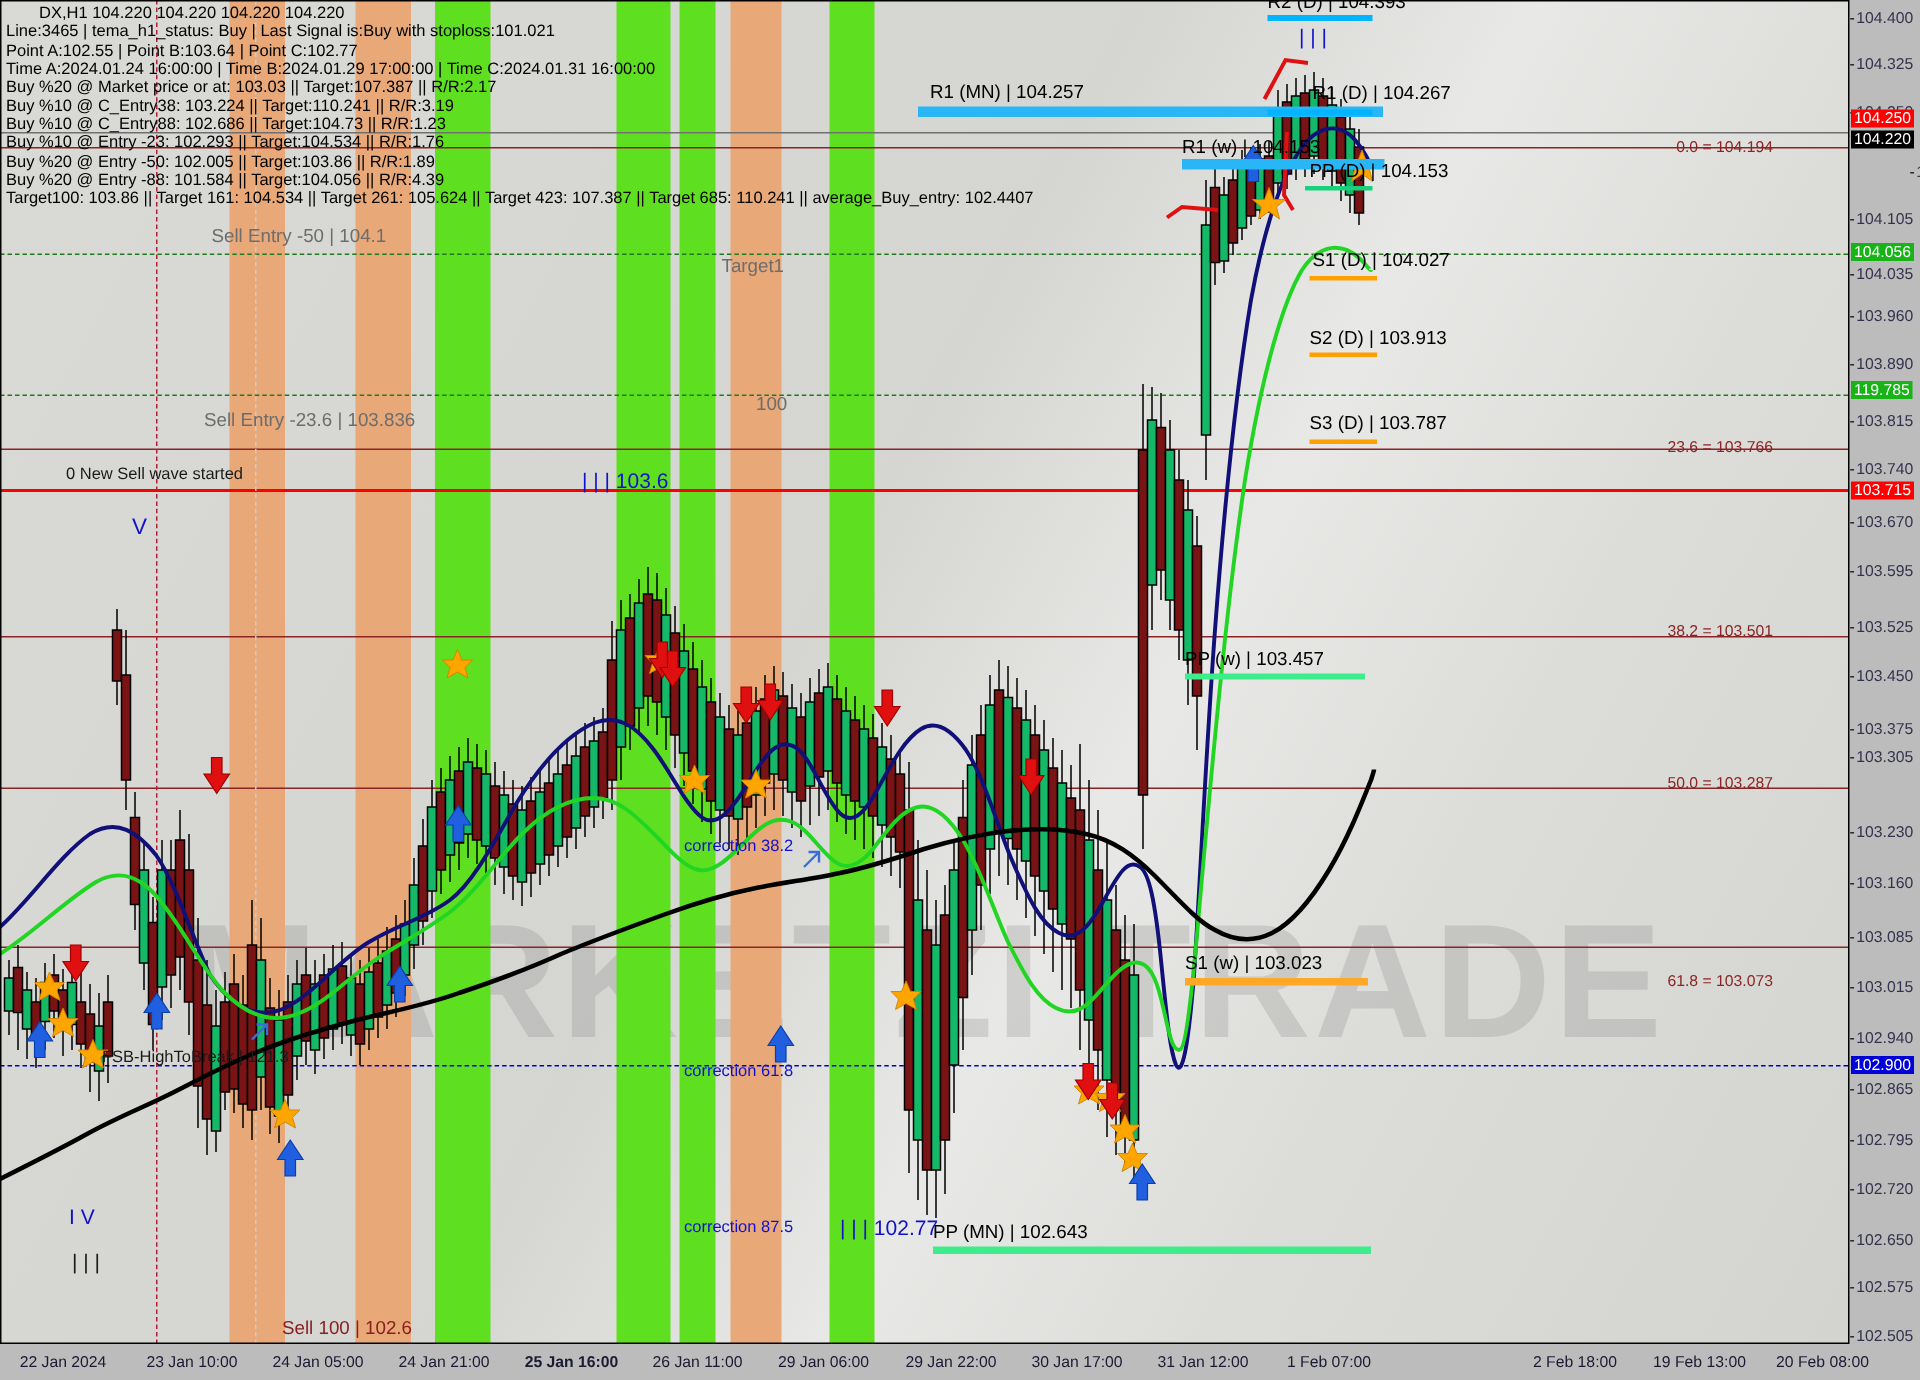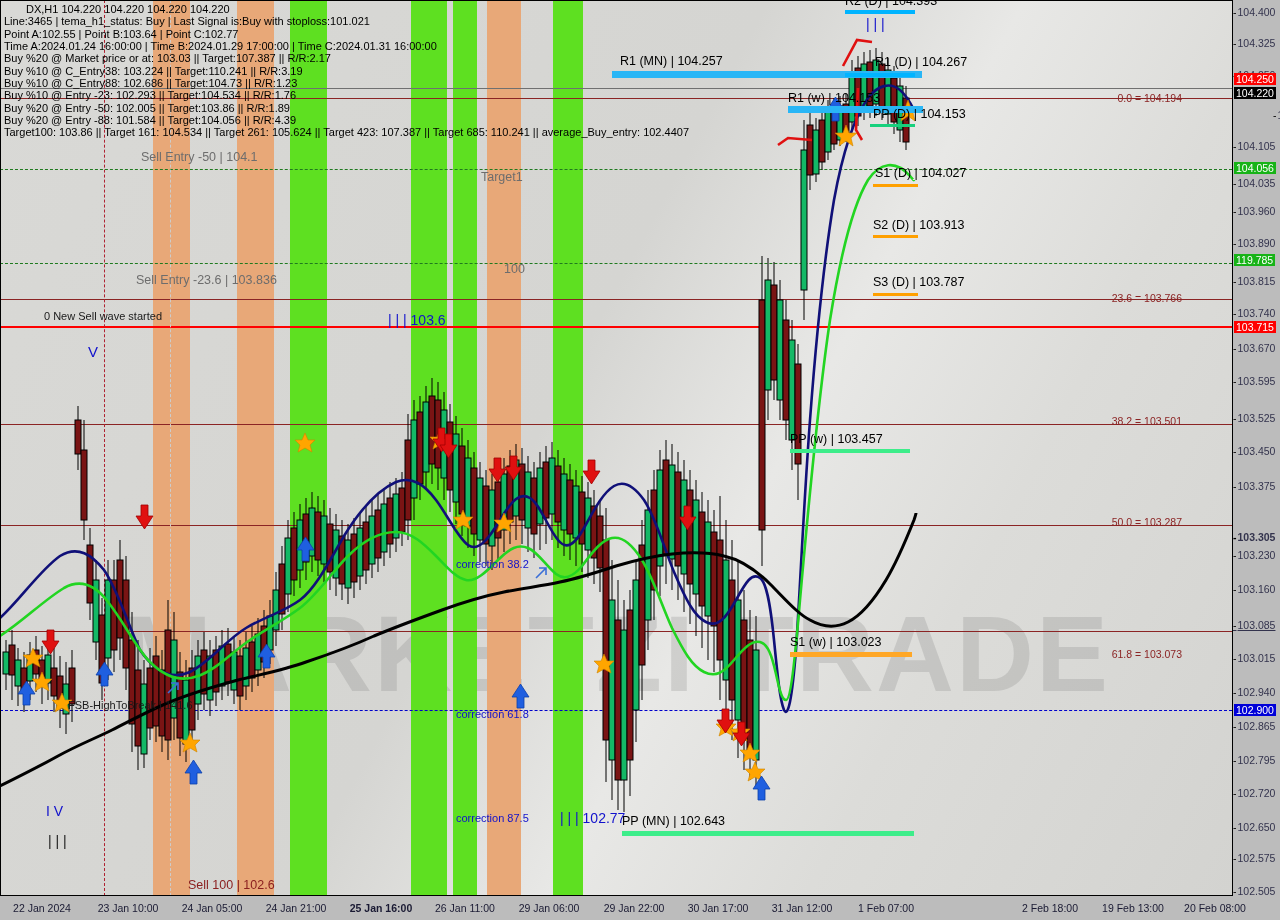--- a/index.html
+++ b/index.html
@@ -204,21 +204,21 @@
     <div class="annot gray" style="left:136px;top:273px;">Sell Entry -23.6 | 103.836</div>
     <div class="annot gray" style="left:504px;top:262px;">100</div>
     <div class="annot black" style="left:44px;top:310px;font-size:11px;">0 New Sell wave started</div>
     <div class="annot blue" style="left:388px;top:312px;font-size:14px;">| | | 103.6</div>
     <div class="annot blue" style="left:88px;top:343px;font-size:15px;">V</div>
     <div class="annot blue" style="left:46px;top:803px;font-size:14px;">I V</div>
     <div class="annot black" style="left:48px;top:833px;font-size:14px;">| | |</div>
     <div class="annot blue" style="left:456px;top:558px;font-size:11px;">correction 38.2</div>
     <div class="annot blue" style="left:456px;top:708px;font-size:11px;">correction 61.8</div>
     <div class="annot blue" style="left:456px;top:812px;font-size:11px;">correction 87.5</div>
-    <div class="annot black" style="left:68px;top:699px;font-size:11px;">FSB-HighToBreak | 141.6</div>
+    <div class="annot black" style="left:68px;top:699px;font-size:11px;">FSB-HighToBreak | 121.3</div>
     <div class="annot dkred" style="left:188px;top:878px;font-size:12.5px;">Sell 100 | 102.6</div>
     <div class="annot blue" style="left:560px;top:810px;font-size:14px;text-align:center;">| | | 102.77</div>
     <div class="annot blue" style="left:866px;top:16px;font-size:14px;">| | |</div>
 
     <div class="fib-lab" style="top:98px;">0.0 = 104.194</div>
     <div class="fib-lab" style="top:298px;">23.6 = 103.766</div>
     <div class="fib-lab" style="top:421px;">38.2 = 103.501</div>
     <div class="fib-lab" style="top:522px;">50.0 = 103.287</div>
     <div class="fib-lab" style="top:643px;margin-top:11px;">61.8 = 103.073</div>
 
@@ -527,24 +527,24 @@
       <div class="p-tick" style="top: 183px;"><span class="dash">-</span>104.035</div>
       <div class="p-tick" style="top: 211px;"><span class="dash">-</span>103.960</div>
       <div class="p-tick" style="top: 243px;"><span class="dash">-</span>103.890</div>
       <div class="p-tick" style="top: 281px;"><span class="dash">-</span>103.815</div>
       <div class="p-tick" style="top: 313px;"><span class="dash">-</span>103.740</div>
       <div class="p-tick" style="top: 348px;"><span class="dash">-</span>103.670</div>
       <div class="p-tick" style="top: 381px;"><span class="dash">-</span>103.595</div>
       <div class="p-tick" style="top: 418px;"><span class="dash">-</span>103.525</div>
       <div class="p-tick" style="top: 451px;"><span class="dash">-</span>103.450</div>
       <div class="p-tick" style="top: 486px;"><span class="dash">-</span>103.375</div>
-      <div class="p-tick" style="top: 537px; font-weight: bold;"><span class="dash">-</span>103.305</div>
+      <div class="p-tick" style="top: 505px;"><span class="dash">-</span>103.305</div>
       <div class="p-tick" style="top: 555px;"><span class="dash">-</span>103.230</div>
       <div class="p-tick" style="top: 589px;"><span class="dash">-</span>103.160</div>
-      <div class="p-tick" style="top: 625px; text-decoration: underline;"><span class="dash">-</span>103.085</div>
+      <div class="p-tick" style="top: 625px;"><span class="dash">-</span>103.085</div>
       <div class="p-tick" style="top: 658px;"><span class="dash">-</span>103.015</div>
       <div class="p-tick" style="top: 692px;"><span class="dash">-</span>102.940</div>
       <div class="p-tick" style="top: 726px;"><span class="dash">-</span>102.865</div>
       <div class="p-tick" style="top: 760px;"><span class="dash">-</span>102.795</div>
       <div class="p-tick" style="top: 793px;"><span class="dash">-</span>102.720</div>
       <div class="p-tick" style="top: 827px;"><span class="dash">-</span>102.650</div>
       <div class="p-tick" style="top: 858px;"><span class="dash">-</span>102.575</div>
       <div class="p-tick" style="top: 891px;"><span class="dash">-</span>102.505</div>
       <div class="p-badge black" style="top: 93px;">104.220</div>
       <div class="p-badge red" style="top: 79px;">104.250</div>

